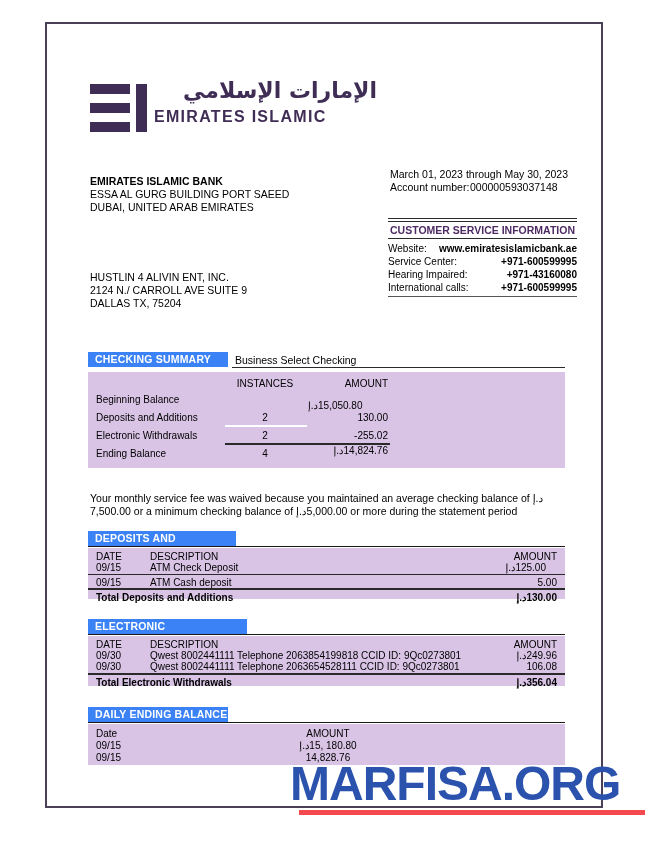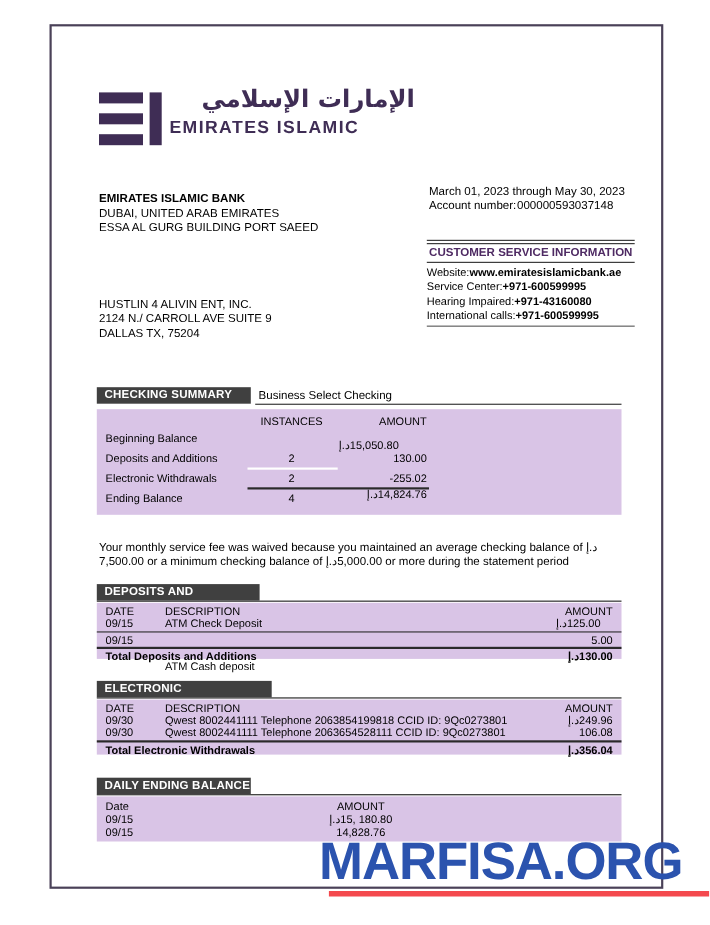--- a/index.html
+++ b/index.html
@@ -20,26 +20,26 @@
 
   .small  { font-size:10.5px; line-height:13px; }
   .bold   { font-weight:bold; }
 
   
   .cs-box   { left:388px; top:218px; width:189px; font-size:10px; }
   .cs-dbl   { height:2px; border-top:1px solid #2a2a2a; border-bottom:1px solid #2a2a2a; }
   .cs-title { text-align:center; color:#4e2a63; font-weight:bold; font-size:10.5px;
               padding:2px 0 2px 0; }
   .cs-rule  { height:0; border-top:1.5px solid #2a2a2a; margin-bottom:3px; }
-  .cs-row   { display:flex; justify-content:flex-start; line-height:13px; }
+  .cs-row   { display:flex; justify-content:space-between; line-height:13px; }
   .cs-bottom{ height:0; border-top:1px solid #555; margin-top:2px; }
 
   
   .sect-wrap { height:15px; border-bottom:1.5px solid #1a1a1a; width:477px; }
-  .sect-bar  { background:#404040; color:#fff; font-weight:bold; font-size:10.5px;
+  .sect-bar  { background:#3b82f6; color:#fff; font-weight:bold; font-size:10.5px;
                line-height:15px; padding-left:7px; letter-spacing:0.2px; height:15px; }
 
   .panel { background:#d9c4e6; }
   .t  { font-size:10px; line-height:11px; white-space:nowrap; }
   .cell { position:absolute; }
 
   .hline { position:absolute; background:#2a2a2a; }
   .wline { position:absolute; background:#ffffff; }
 
   .wm-text { position:absolute; left:290px; top:760px; font-size:48px; font-weight:bold;
@@ -63,22 +63,22 @@
   <div class="logo-arabic">الإمارات الإسلامي</div>
   <div class="logo-latin">EMIRATES ISLAMIC</div>
 
   <div class="abs small" style="left:390px; top:168px;">March 01, 2023 through May 30, 2023</div>
   <div class="abs small" style="left:390px; top:181px;">
     <span style="display:inline-block; width:80px;">Account number:</span><span>000000593037148</span>
   </div>
 
   <div class="abs small" style="left:90px; top:175px;">
     <div class="bold">EMIRATES ISLAMIC BANK</div>
+    <div>ESSA AL GURG BUILDING PORT SAEED</div>
     <div>DUBAI, UNITED ARAB EMIRATES</div>
-    <div>ESSA AL GURG BUILDING PORT SAEED</div>
   </div>
 
   <div class="abs cs-box">
     <div class="cs-dbl"></div>
     <div class="cs-title">CUSTOMER SERVICE INFORMATION</div>
     <div class="cs-rule"></div>
     <div class="cs-row">
       <span>Website:</span>
       <span class="bold">www.emiratesislamicbank.ae</span>
     </div>
@@ -138,21 +138,21 @@
     <div class="cell t" style="left:8px;  top:3px;">DATE</div>
     <div class="cell t" style="left:62px; top:3px;">DESCRIPTION</div>
     <div class="cell t" style="left:369px; top:3px; width:100px; text-align:right;">AMOUNT</div>
 
     <div class="cell t" style="left:8px;  top:14px;">09/15</div>
     <div class="cell t" style="left:62px; top:14px;">ATM Check Deposit</div>
     <div class="cell t bidi" style="left:358px; top:14px; width:100px; text-align:right;">إ.د125.00</div>
     <div class="hline" style="left:0; top:26px; width:477px; height:1px;"></div>
 
     <div class="cell t" style="left:8px;  top:29px;">09/15</div>
-    <div class="cell t" style="left:62px; top:29px;margin-top:24px;">ATM Cash deposit</div>
+    <div class="cell t" style="left:62px; top:29px;">ATM Cash deposit</div>
     <div class="cell t bidi" style="left:369px; top:29px; width:100px; text-align:right;">5.00</div>
     <div class="hline" style="left:0; top:40px; width:477px; height:1.8px;"></div>
 
     <div class="cell t bold" style="left:8px; top:44px;">Total Deposits and Additions</div>
     <div class="cell t bold bidi" style="left:369px; top:44px; width:100px; text-align:right;">إ.د130.00</div>
   </div>
 
   <div class="abs sect-wrap" style="left:88px; top:619px;">
     <div class="sect-bar" style="width:152px;">ELECTRONIC WITHDRAWALS</div>
   </div>

